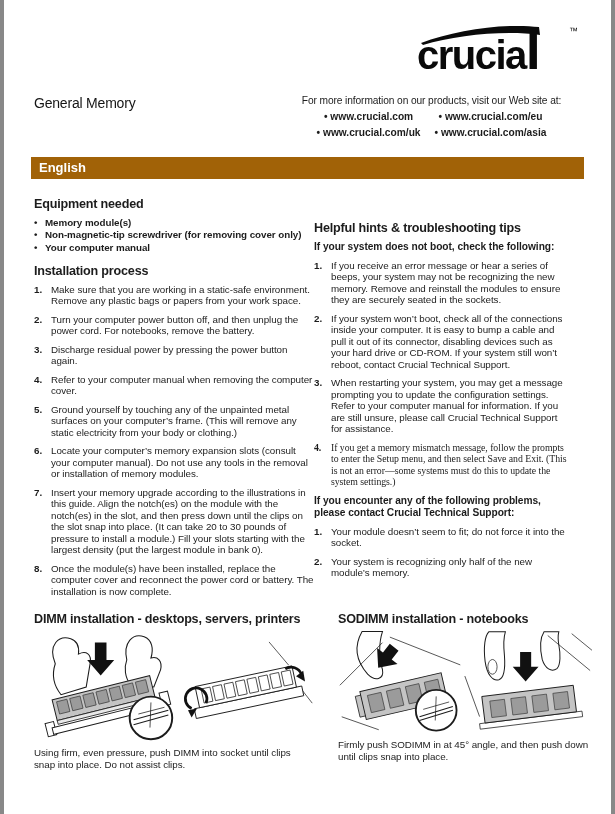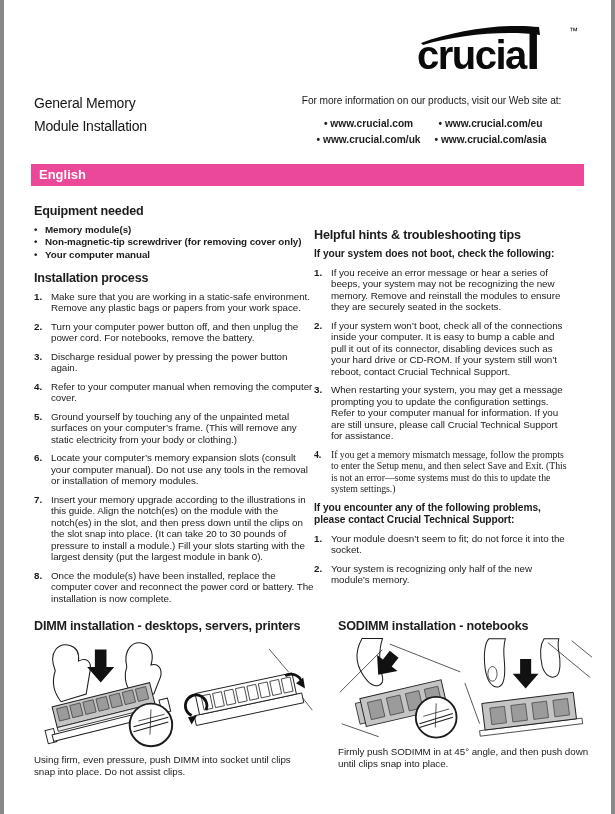--- a/index.html
+++ b/index.html
@@ -7,27 +7,27 @@
   .page {
     width: 607px; height: 814px; margin: 0 auto; background: #ffffff;
     font-family: "Liberation Sans", sans-serif; color: #1c1c1c;
     position: relative; overflow: hidden;
   }
   
   .logo-wrap { padding-top: 22px; padding-right: 26px; display: flex; justify-content: flex-end; }
   .head-row { display: flex; padding: 16px 27px 0 30px; justify-content: space-between; }
   .doc-title { font-size: 14px; font-weight: normal; line-height: 23px; letter-spacing: -0.2px; color: #151515; }
   .web-info { width: 305px; text-align: center; font-size: 10.2px; line-height: 13px; padding-top: 2px; }
-  .web-info .info-line { font-weight: normal; margin-bottom: 10px; letter-spacing: -0.1px; }
+  .web-info .info-line { font-weight: normal; margin-bottom: 3px; letter-spacing: -0.1px; }
   .link-cols { display: flex; justify-content: center; gap: 14px; font-weight: bold; font-size: 10.2px; }
   .link-col { list-style: none; text-align: center; }
   .link-col li { margin-bottom: 3px; white-space: nowrap; }
   .link-col li::before { content: "•  "; font-weight: bold; }
   
-  .banner { margin: 15px 27px 0 27px; background: #ec4899; color: #ffffff;
+  .banner { margin: 15px 27px 0 27px; background: #a16207; color: #ffffff;
     font-size: 13px; font-weight: bold; height: 22px; line-height: 22px; padding-left: 8px; }
   
   .cols { display: flex; padding: 20px 27px 0 30px; font-size: 9.8px; line-height: 11.5px; letter-spacing: -0.05px; }
   .col-left { width: 280px; }
   .col-right { width: 254px; margin-top: 24px; }
   h2.sec { font-size: 12.6px; font-weight: bold; letter-spacing: -0.2px; margin-bottom: 6px; }
   h3.sub { font-size: 10.2px; font-weight: bold; margin-bottom: 7px; line-height: 12px; }
   ul.equip { list-style: none; font-weight: bold; margin-bottom: 13px; }
   ul.equip li { padding-left: 11px; position: relative; margin-bottom: 1px; }
   ul.equip li::before { content: "•"; position: absolute; left: 0; }
@@ -54,21 +54,20 @@
     <svg width="168" height="54" viewBox="0 0 168 54">
       <path d="M4,21 C38,8 88,1 122,5 L123,13 C88,8 40,13 6,23 Z" fill="#0a0a0a"></path>
       <text x="0" y="47" font-family="Liberation Sans, sans-serif" font-weight="bold" font-size="40" letter-spacing="-1.5" fill="#0a0a0a">cruci<tspan>a</tspan><tspan font-size="54">l</tspan></text>
       <text x="152" y="12" font-size="9" fill="#0a0a0a">™</text>
     </svg>
   </div>
 
   <div class="head-row">
     <h1 class="doc-title">
       <span>General Memory</span><br>
-      <span>Module Installation</span>
     </h1>
     <div class="web-info">
       <div class="info-line">For more information on our products, visit our Web site at:</div>
       <div class="link-cols">
         <ul class="link-col">
           <li>www.crucial.com</li>
           <li>www.crucial.com/uk</li>
         </ul>
         <ul class="link-col">
           <li>www.crucial.com/eu</li>

